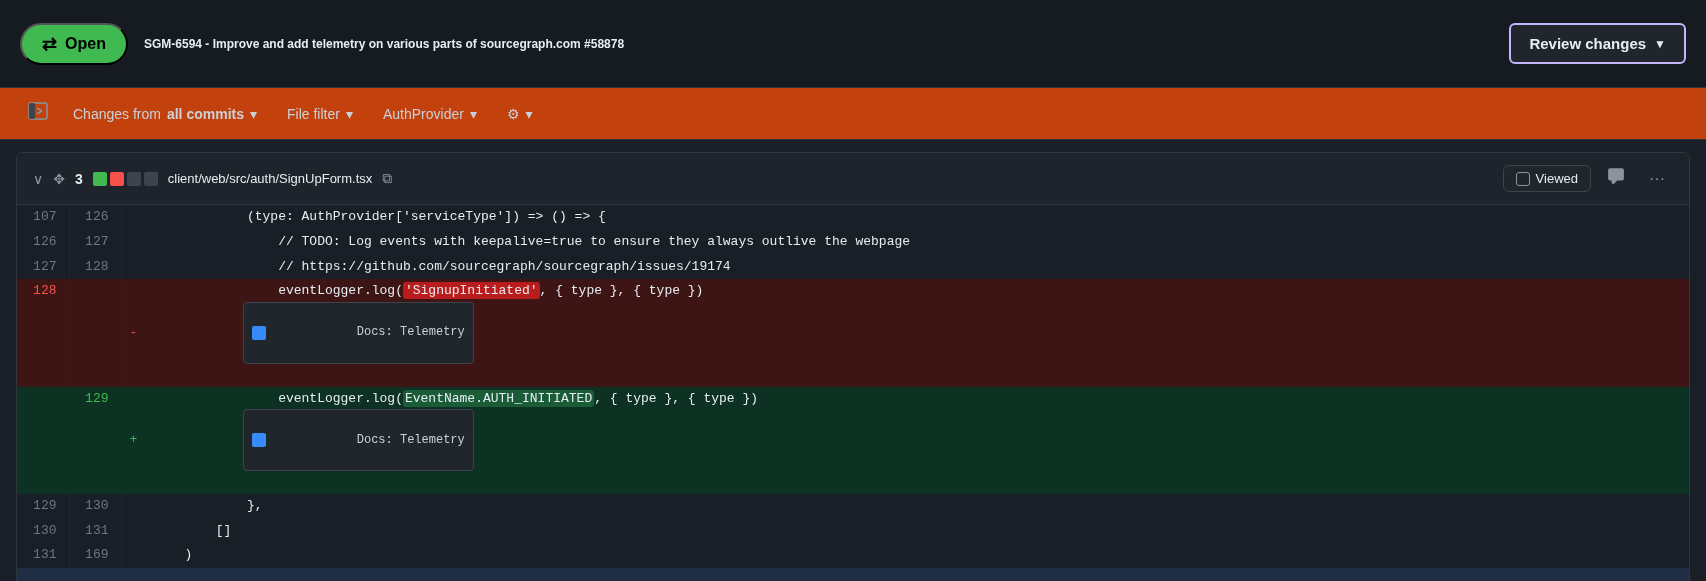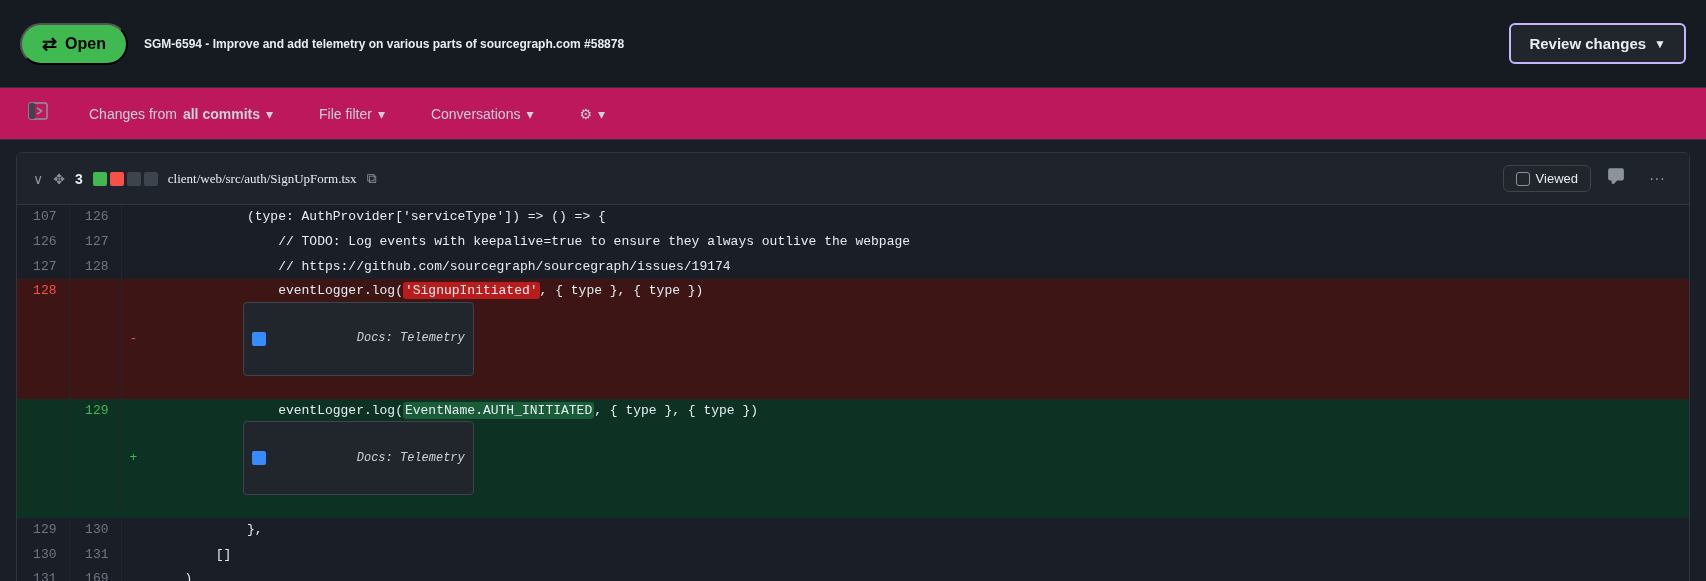--- a/index.html
+++ b/index.html
@@ -57,23 +57,23 @@
       white-space: nowrap;
     }
     .review-btn .chevron {
       font-size: 12px;
     }
 
     
     .toolbar-row {
       display: flex;
       align-items: center;
-      gap: 20px;
+      gap: 4px;
       padding: 10px 20px;
-      background: #be185d;
+      background: #c2410c;
       border-bottom: 1px solid #30363d;
       height: 52px;
     }
     .toolbar-btn {
       background: transparent;
       border: 1px solid transparent;
       color: #c9d1d9;
       border-radius: 6px;
       padding: 5px 12px;
       font-size: 14px;
@@ -138,21 +138,21 @@
     }
     .pill {
       width: 14px;
       height: 14px;
       border-radius: 2px;
     }
     .pill-green { background: #3fb950; }
     .pill-red { background: #f85149; }
     .pill-gray { background: #3d444d; }
     .file-path {
-      font-family: Liberation Serif, serif;
+      font-family: Liberation Sans, sans-serif;
       font-size: 13px;
       color: #e6edf3;
     }
     .copy-icon {
       color: #8b949e;
       font-size: 14px;
       cursor: pointer;
     }
     .file-header-right {
       display: flex;
@@ -249,26 +249,25 @@
       border-radius: 3px;
       padding: 1px 2px;
     }
     .docs-badge {
       display: inline-flex;
       align-items: center;
       gap: 4px;
       background: #21262d;
       border: 1px solid #3d444d;
       border-radius: 4px;
-      padding: 7px 8px;
+      padding: 1px 8px;
       font-size: 12px;
       color: #c9d1d9;
       margin-left: 12px;
       vertical-align: middle;
-      font-style: italic;
     }
     .docs-badge-icon {
       width: 14px;
       height: 14px;
       background: #388bfd;
       border-radius: 2px;
       display: inline-block;
     }
 
     
@@ -323,21 +322,21 @@
     <strong>all commits</strong>
     <span>▾</span>
   </button>
 
   <button class="toolbar-btn">
     <span>File filter</span>
     <span>▾</span>
   </button>
 
   <button class="toolbar-btn">
-    <span>Conversations</span>
+    <span>AuthProvider</span>
     <span>▾</span>
   </button>
 
   <button class="toolbar-btn">
     <span>⚙</span>
     <span>▾</span>
   </button>
 </div>
 
 <div class="diff-container">

